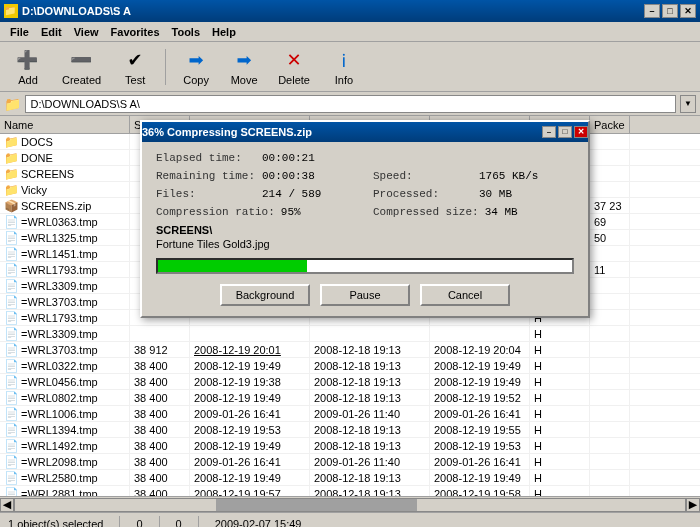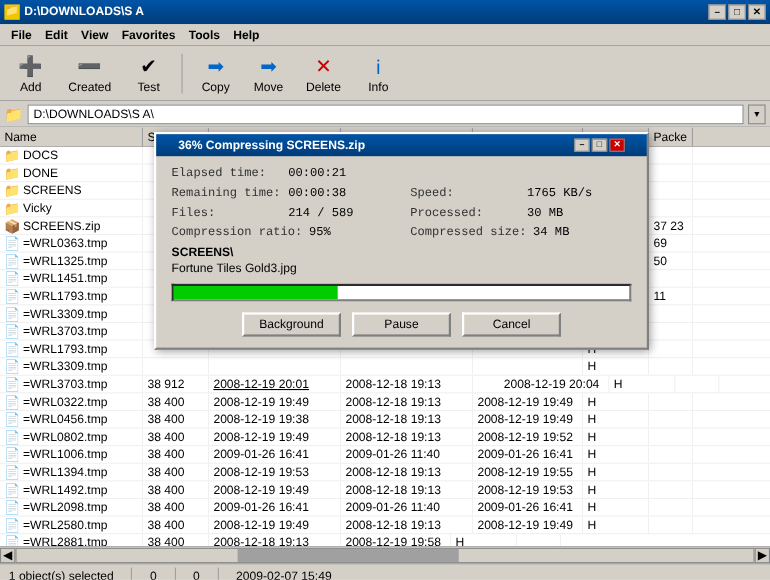--- a/index.html
+++ b/index.html
@@ -246,21 +246,21 @@
       border-bottom-color: #808080;
       box-shadow: 2px 2px 8px rgba(0,0,0,0.4);
     }
     .modal-title-bar {
       background: linear-gradient(to bottom, #0054a6, #003c7a);
       color: white;
       height: 20px;
       display: flex;
       align-items: center;
       justify-content: space-between;
-      padding: 0 20px;
+      padding: 0 0;
       font-size: 11px;
       font-weight: bold;
     }
     .modal-title-buttons {
       display: flex;
       gap: 2px;
     }
     .modal-title-btn {
       width: 14px;
       height: 12px;
@@ -537,21 +537,21 @@
         <div class="file-cell" style="width: 120px; min-width: 120px; max-width: 120px;"></div>
         <div class="file-cell" style="width: 100px; min-width: 100px; max-width: 100px;"></div>
         <div class="file-cell" style="width: 60px; min-width: 60px; max-width: 60px;">H</div>
         <div class="file-cell" style="width: 40px; min-width: 40px; max-width: 40px;"></div>
       </div>
       <div class="file-row">
         <div class="file-cell" style="width: 130px; min-width: 130px; max-width: 130px;"><span style="font-size:12px;margin-right:2px;">📄</span>=WRL3703.tmp</div>
         <div class="file-cell" style="width: 60px; min-width: 60px; max-width: 60px;">38 912</div>
         <div class="file-cell" style="width: 120px; min-width: 120px; max-width: 120px; text-decoration: underline;">2008-12-19 20:01</div>
         <div class="file-cell" style="width: 120px; min-width: 120px; max-width: 120px;">2008-12-18 19:13</div>
-        <div class="file-cell" style="width: 100px; min-width: 100px; max-width: 100px; margin-left: 24px;">2008-12-19 20:04</div>
+        <div class="file-cell" style="width: 100px; min-width: 100px; max-width: 100px;">2008-12-19 20:04</div>
         <div class="file-cell" style="width: 60px; min-width: 60px; max-width: 60px;">H</div>
         <div class="file-cell" style="width: 40px; min-width: 40px; max-width: 40px;"></div>
       </div>
       <div class="file-row">
         <div class="file-cell" style="width: 130px; min-width: 130px; max-width: 130px;"><span style="font-size:12px;margin-right:2px;">📄</span>=WRL0322.tmp</div>
         <div class="file-cell" style="width: 60px; min-width: 60px; max-width: 60px;">38 400</div>
         <div class="file-cell" style="width: 120px; min-width: 120px; max-width: 120px;">2008-12-19 19:49</div>
         <div class="file-cell" style="width: 120px; min-width: 120px; max-width: 120px;">2008-12-18 19:13</div>
         <div class="file-cell" style="width: 100px; min-width: 100px; max-width: 100px;">2008-12-19 19:49</div>
         <div class="file-cell" style="width: 60px; min-width: 60px; max-width: 60px;">H</div>
@@ -616,20 +616,21 @@
         <div class="file-cell" style="width: 60px; min-width: 60px; max-width: 60px;">38 400</div>
         <div class="file-cell" style="width: 120px; min-width: 120px; max-width: 120px;">2008-12-19 19:49</div>
         <div class="file-cell" style="width: 120px; min-width: 120px; max-width: 120px;">2008-12-18 19:13</div>
         <div class="file-cell" style="width: 100px; min-width: 100px; max-width: 100px;">2008-12-19 19:49</div>
         <div class="file-cell" style="width: 60px; min-width: 60px; max-width: 60px;">H</div>
         <div class="file-cell" style="width: 40px; min-width: 40px; max-width: 40px;"></div>
       </div>
       <div class="file-row">
         <div class="file-cell" style="width: 130px; min-width: 130px; max-width: 130px;"><span style="font-size:12px;margin-right:2px;">📄</span>=WRL2881.tmp</div>
         <div class="file-cell" style="width: 60px; min-width: 60px; max-width: 60px;">38 400</div>
+        <div class="file-cell" style="width: 120px; min-width: 120px; max-width: 120px;">2008-12-19 19:57</div>
         <div class="file-cell" style="width: 120px; min-width: 120px; max-width: 120px;">2008-12-18 19:13</div>
         <div class="file-cell" style="width: 100px; min-width: 100px; max-width: 100px;">2008-12-19 19:58</div>
         <div class="file-cell" style="width: 60px; min-width: 60px; max-width: 60px;">H</div>
         <div class="file-cell" style="width: 40px; min-width: 40px; max-width: 40px;"></div>
       </div>
     </div>
 </div>
 
 <div class="h-scroll">
   <div style="width:14px;height:14px;background:#d4d0c8;border:1px solid #888;display:flex;align-items:center;justify-content:center;cursor:pointer;">◀</div>

